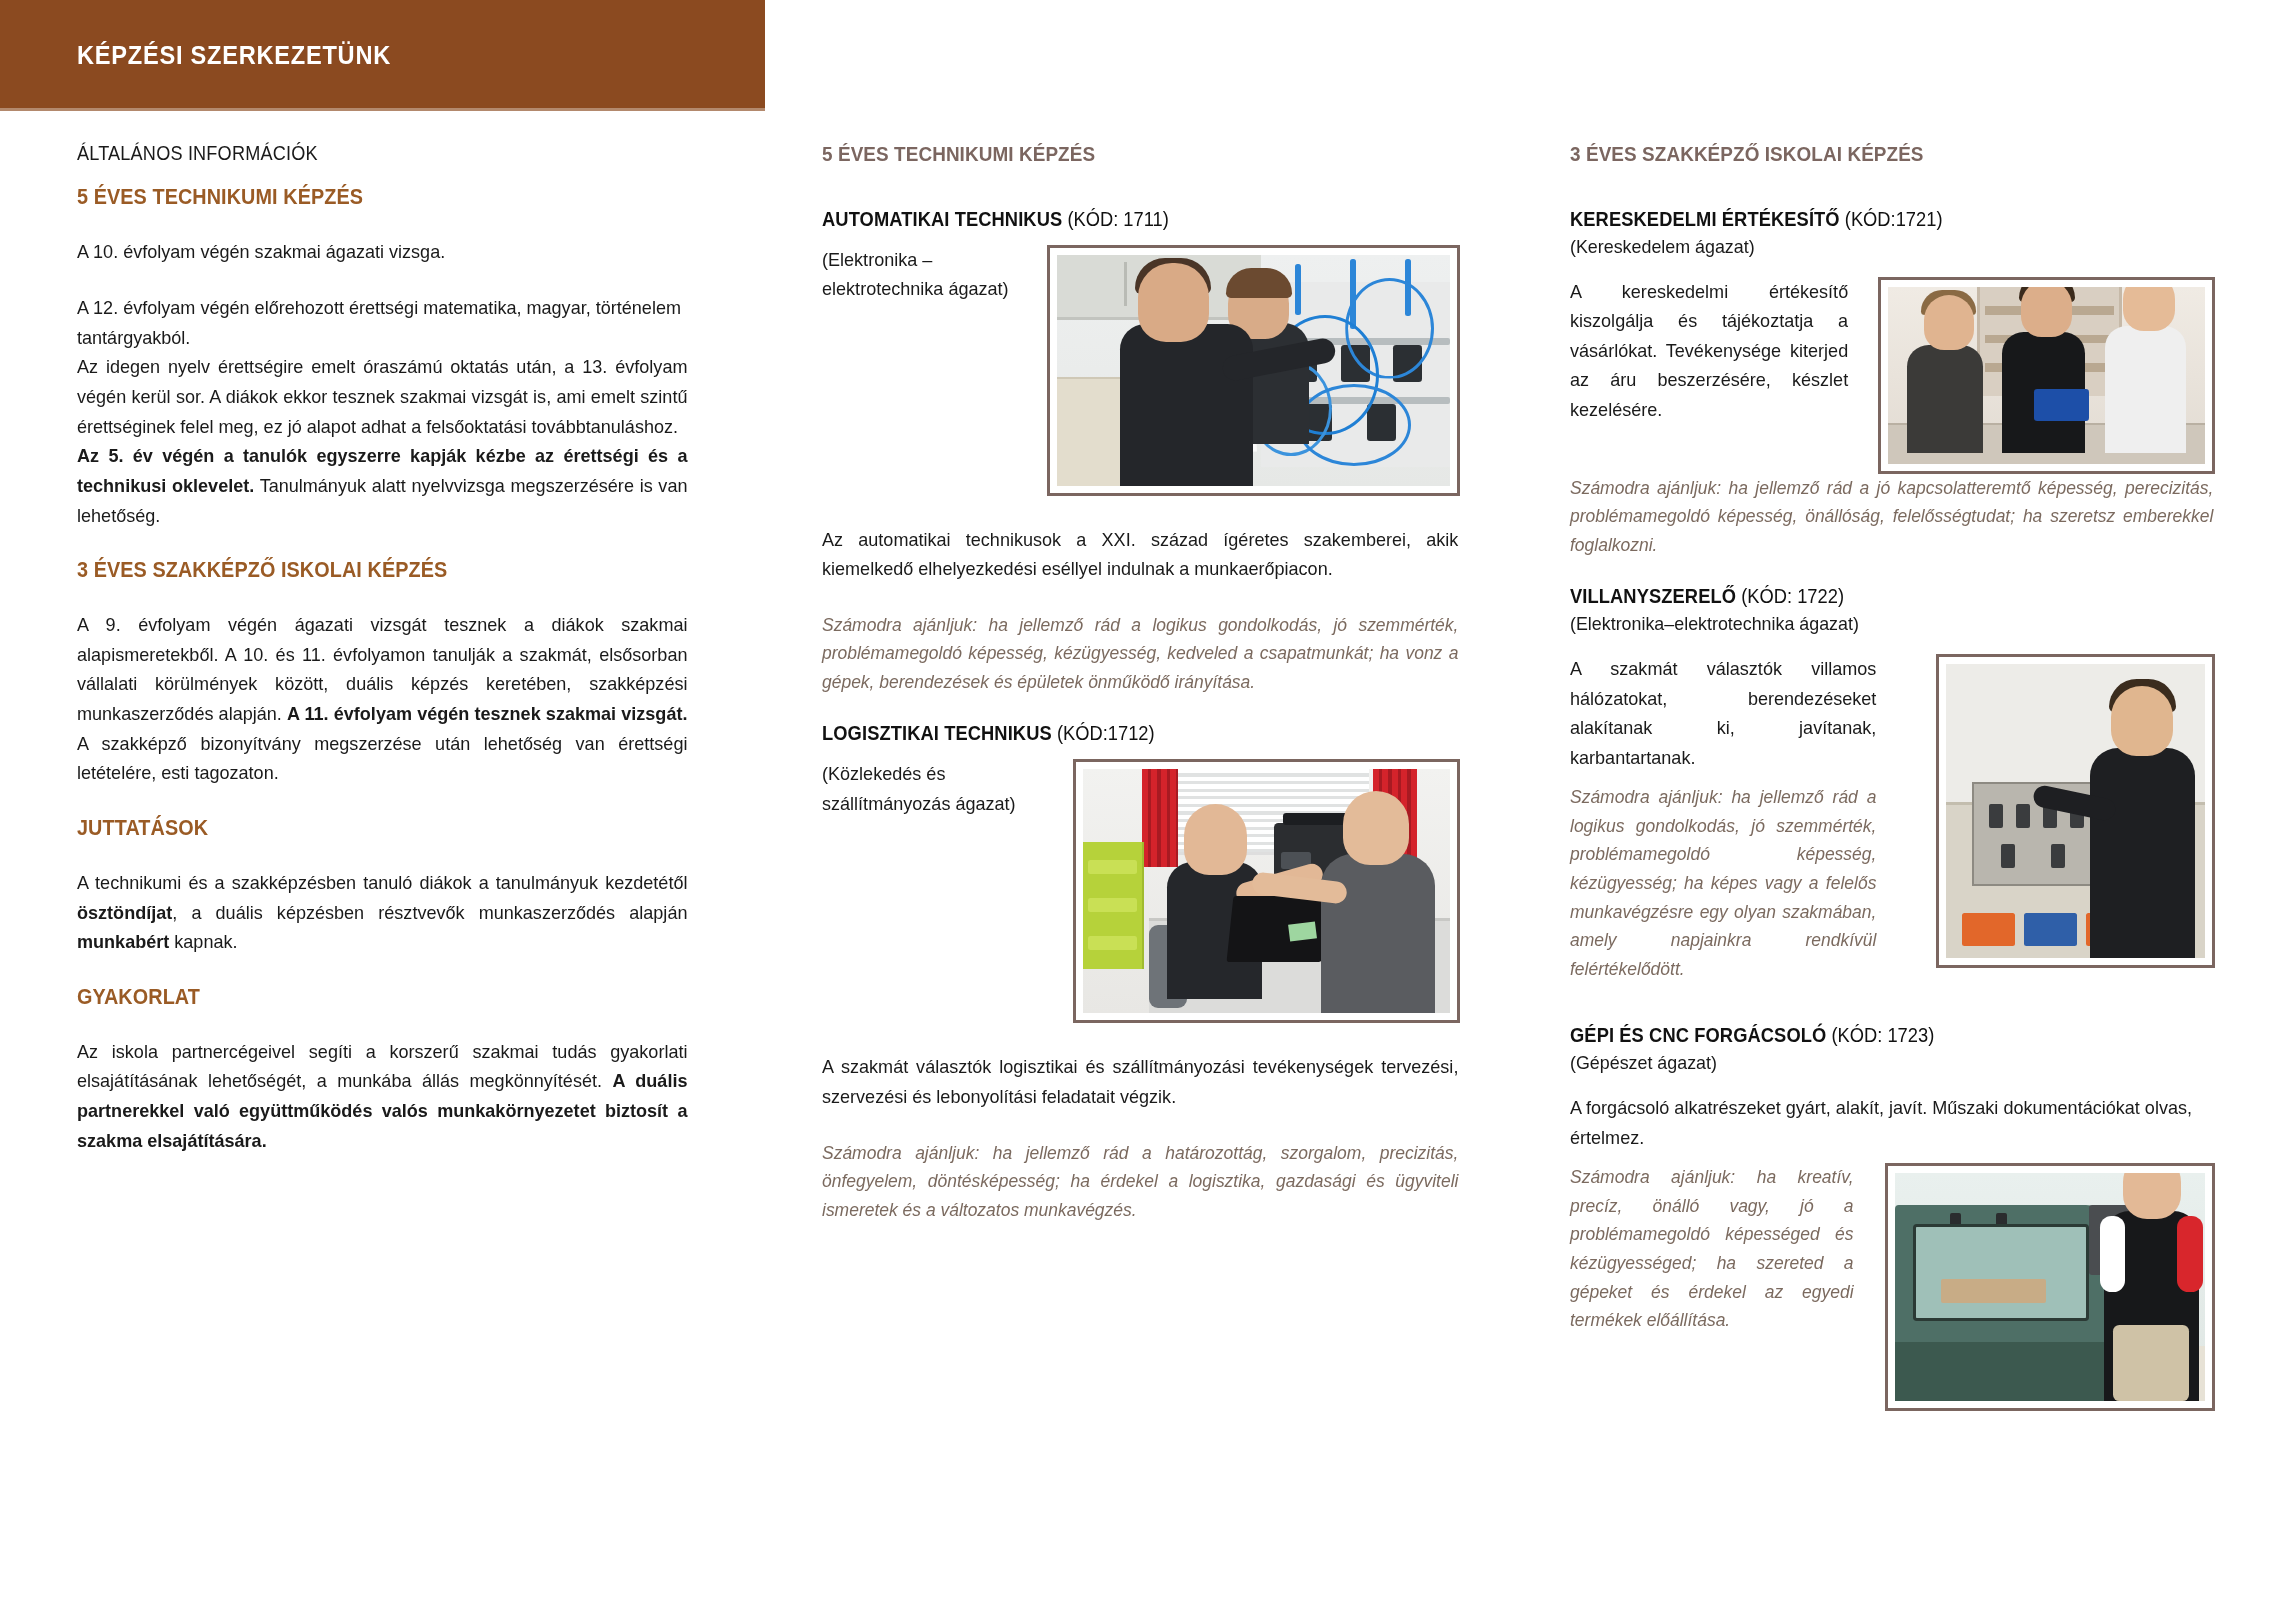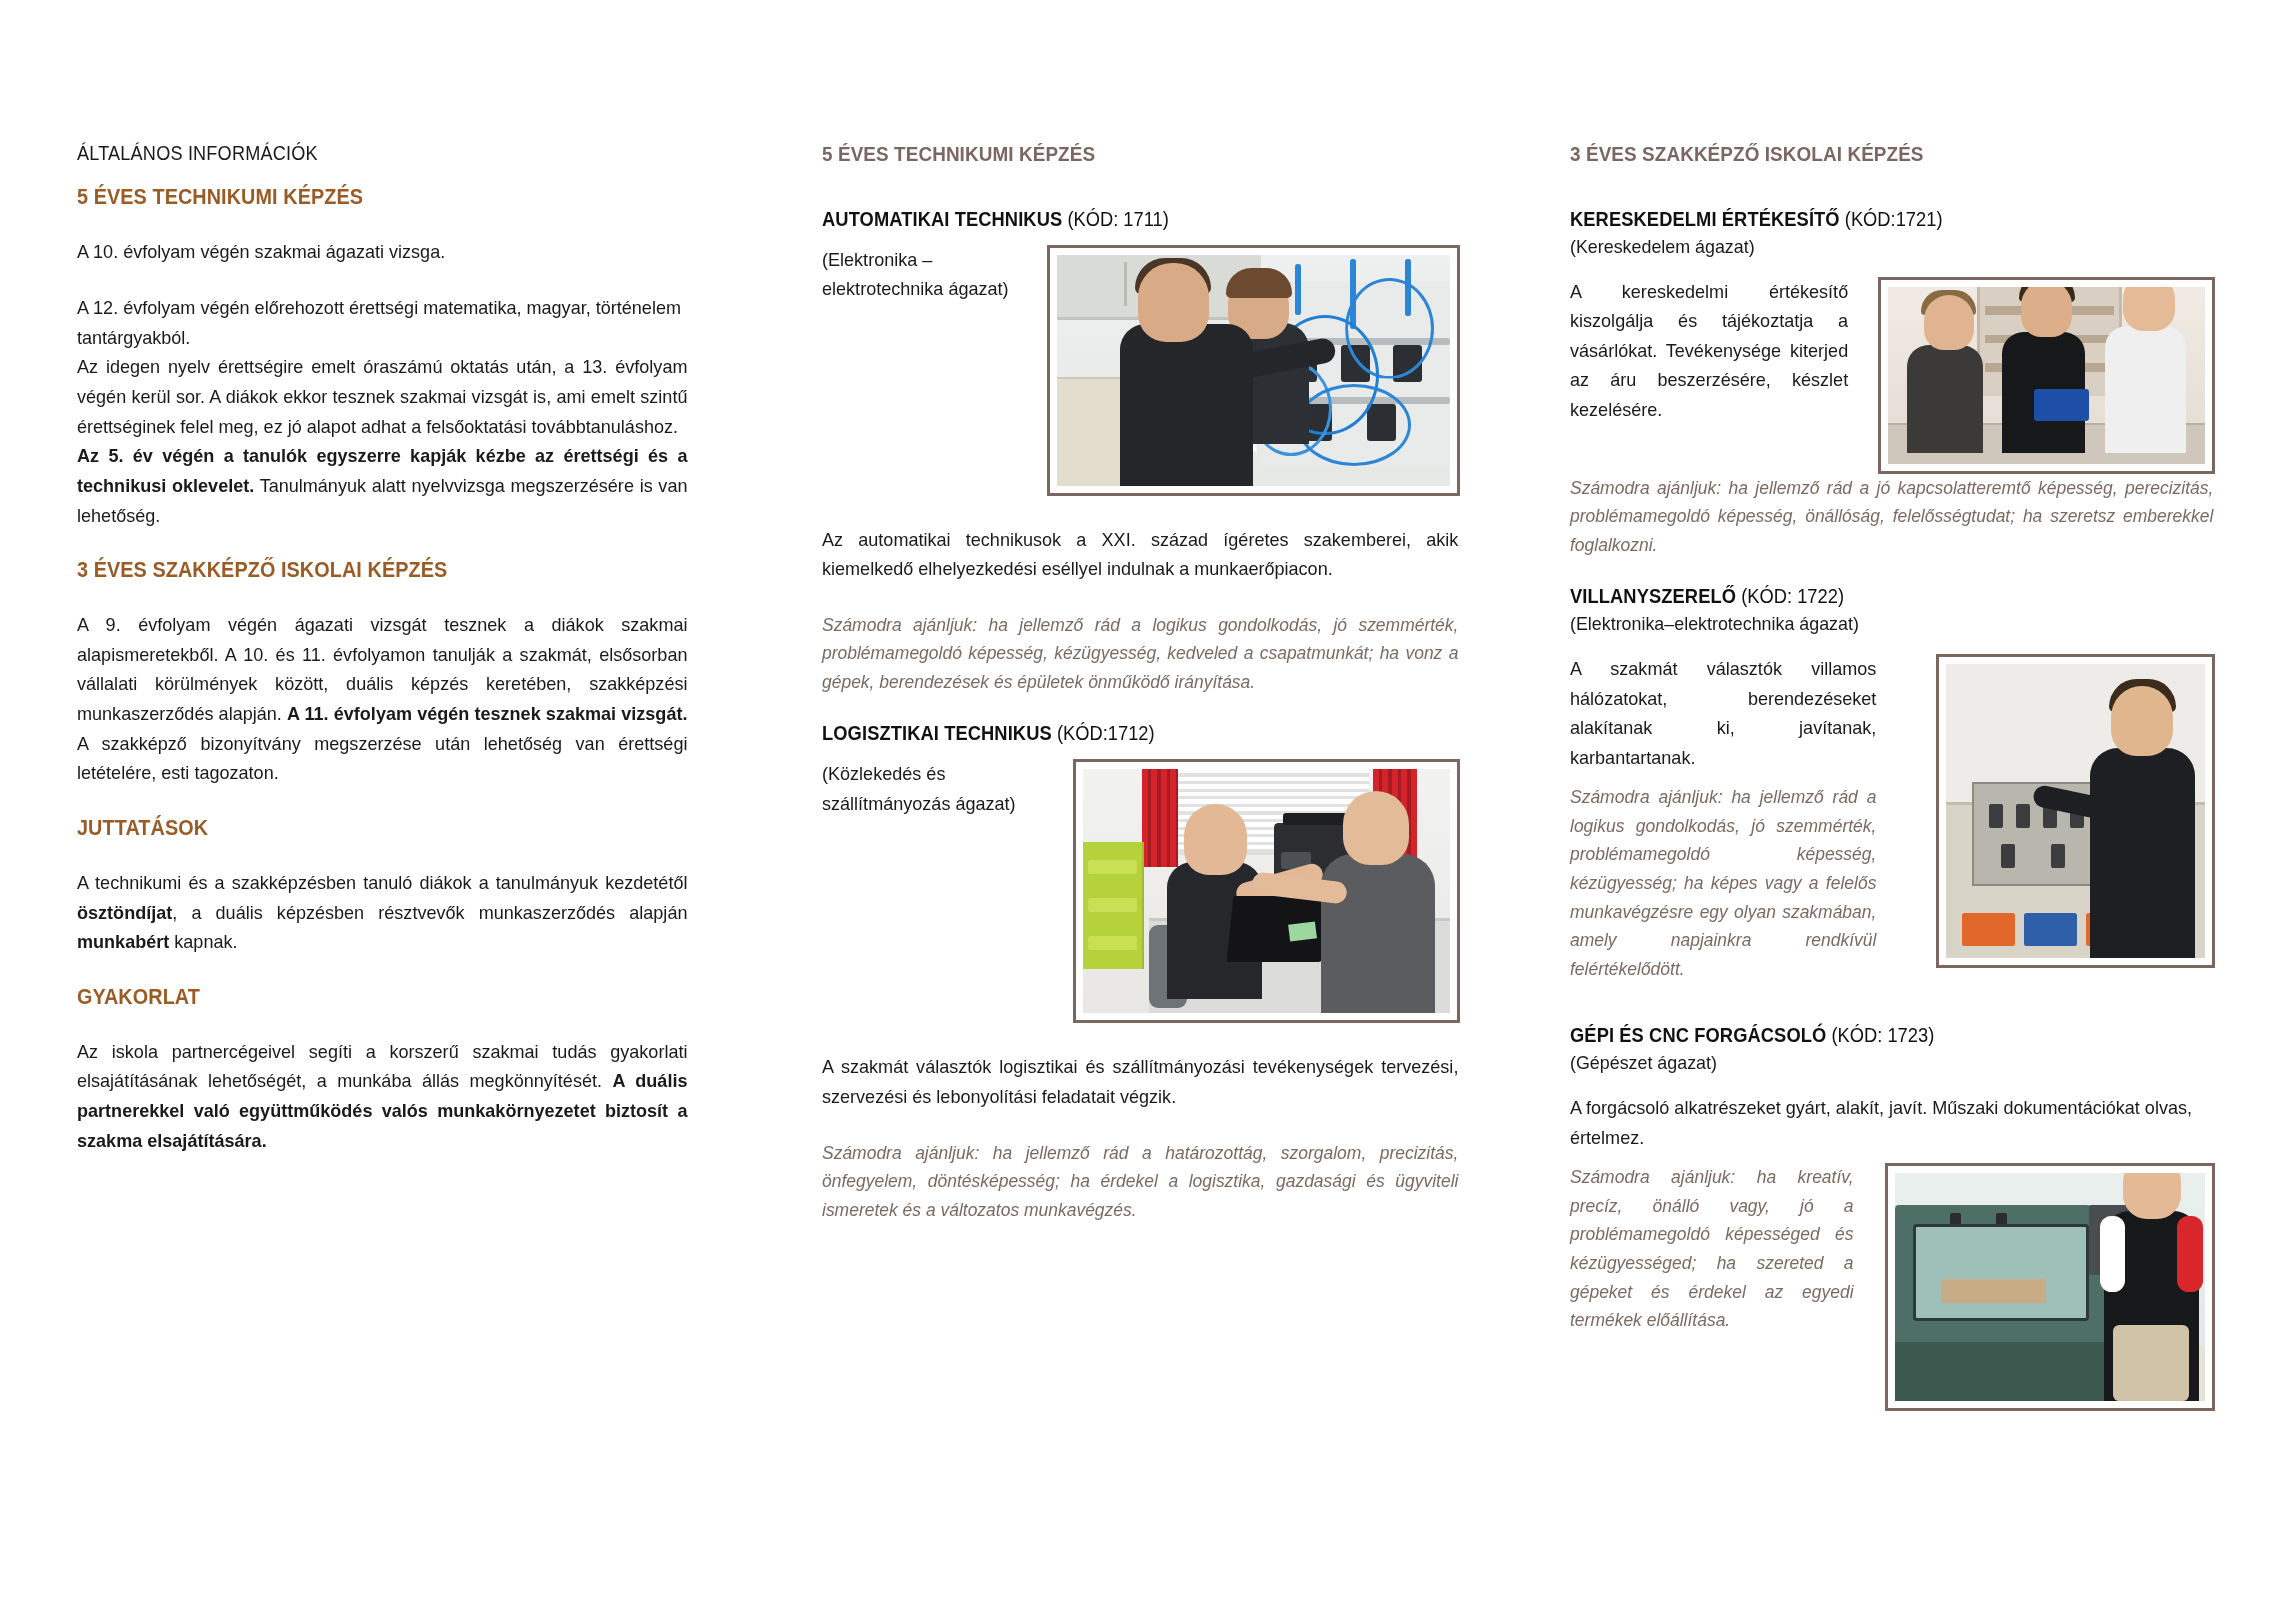--- a/index.html
+++ b/index.html
@@ -483,20 +483,24 @@
   }
   .ph5 .floor {
     position:absolute; right:0; bottom:0; width:32%; height:24%;
     background:#e7e2d6;
   }
 </style>
 </head>
 <body>
 
 <div class="header-row">
+  <div class="banner banner-left">
+    <div class="banner-title">KÉPZÉSI SZERKEZETÜNK</div>
+    <div class="banner-underline"></div>
+  </div>
   <div class="banner-divider"></div>
 </div>
 
 <div class="columns">
 
   <div class="col col-left">
 
     <div class="kicker">ÁLTALÁNOS INFORMÁCIÓK</div>
 
     <div class="sec-head-brown">5 ÉVES TECHNIKUMI KÉPZÉS</div>

